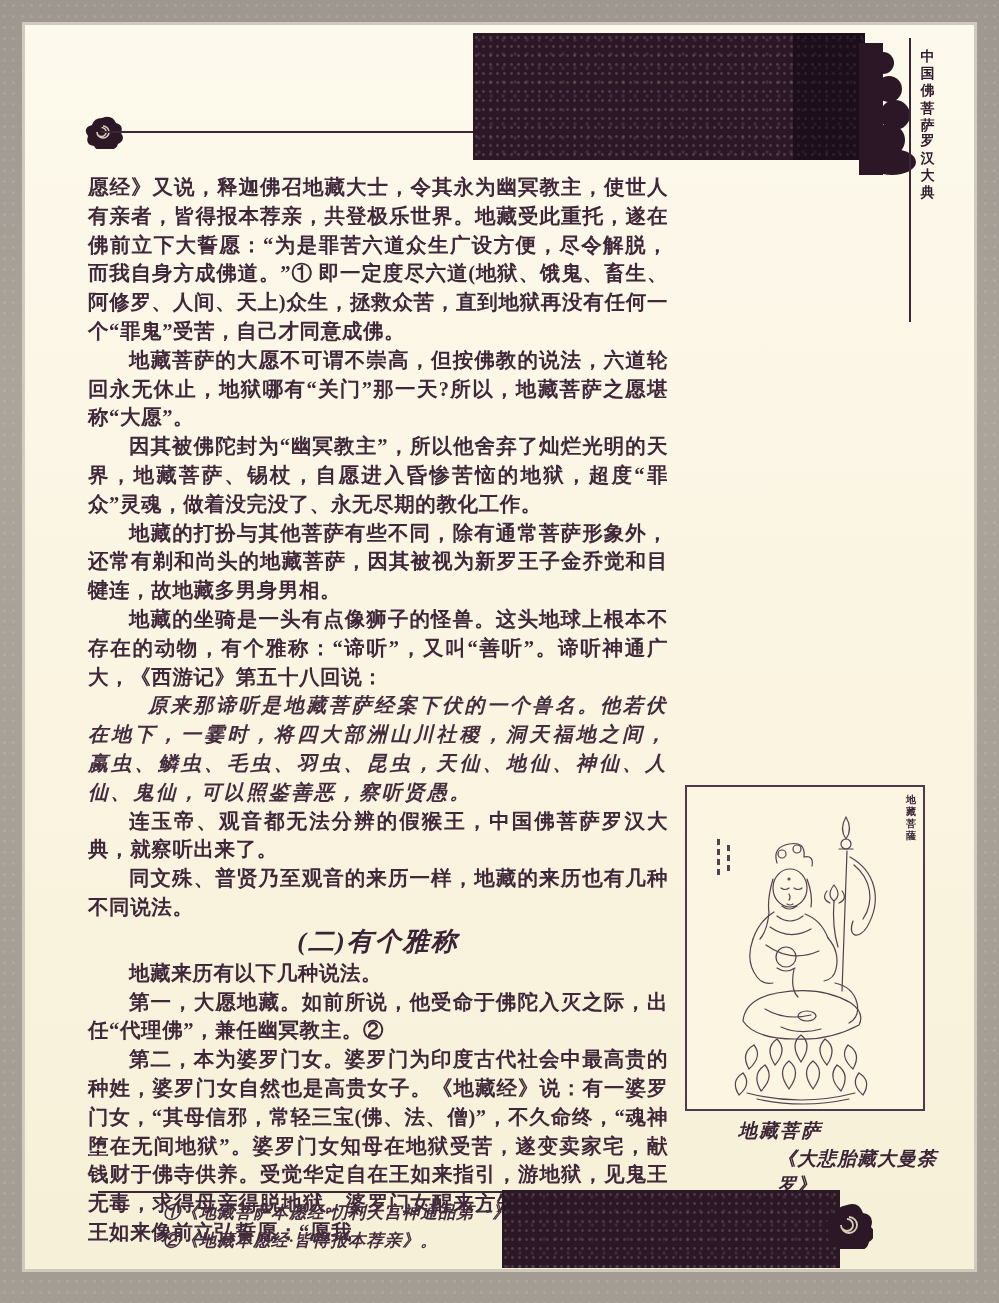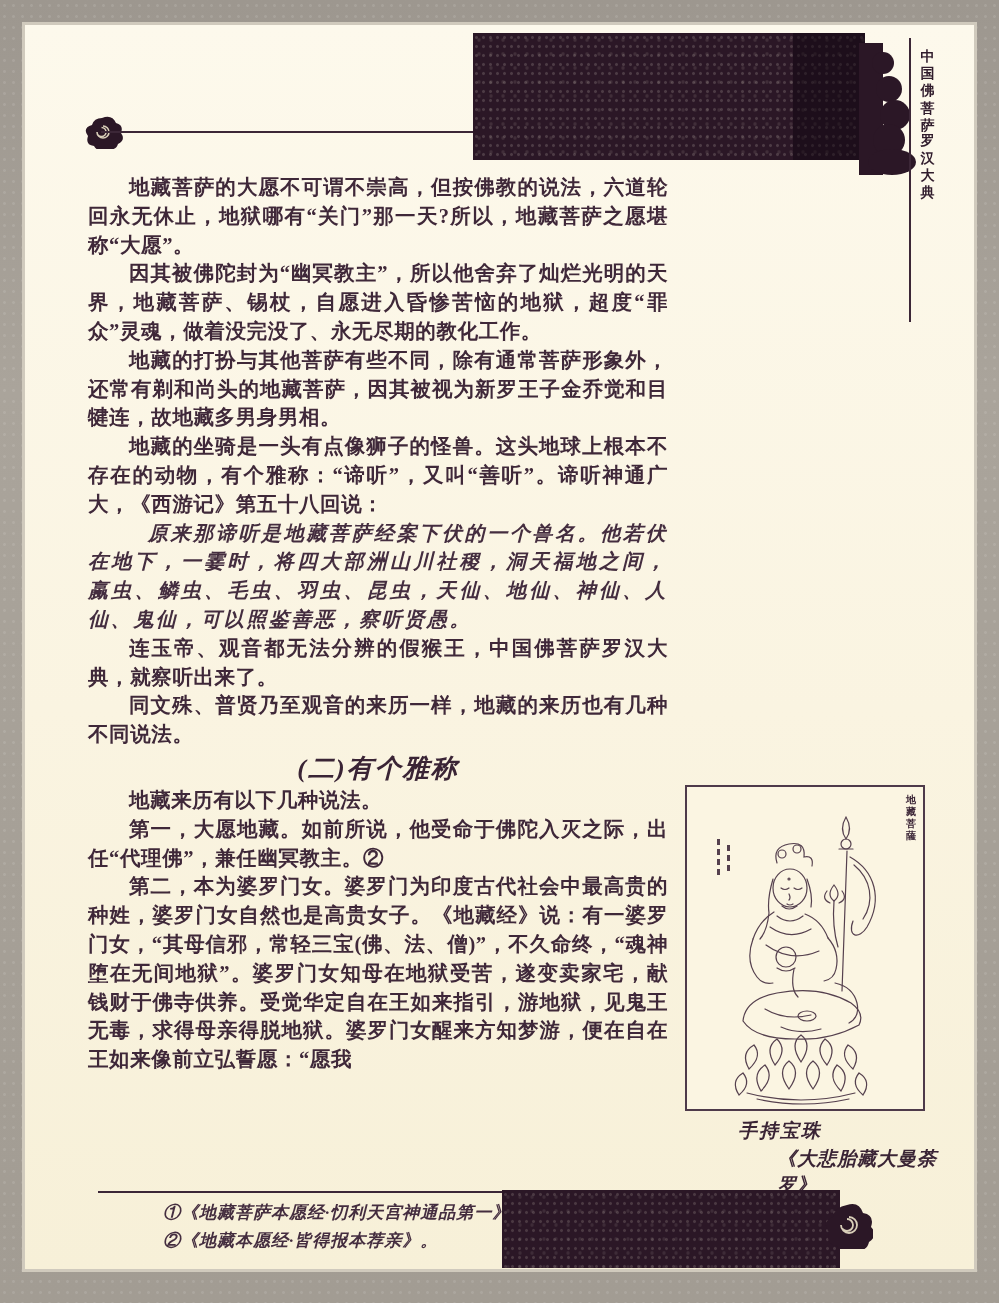--- a/index.html
+++ b/index.html
@@ -104,20 +104,21 @@
         <circle cx="36" cy="72" r="15"></circle>
         <circle cx="30" cy="97" r="16"></circle>
         <ellipse cx="33" cy="119" rx="24" ry="13"></ellipse>
       </g>
     </svg>
     <div class="side-title-wrap">
       <div class="side-title">中国佛菩萨罗汉大典</div>
     </div>
 
     <main class="text-col">
+      <p class="noind">愿经》又说，释迦佛召地藏大士，令其永为幽冥教主，使世人有亲者，皆得报本荐亲，共登极乐世界。地藏受此重托，遂在佛前立下大誓愿：“为是罪苦六道众生广设方便，尽令解脱，而我自身方成佛道。”① 即一定度尽六道(地狱、饿鬼、畜生、阿修罗、人间、天上)众生，拯救众苦，直到地狱再没有任何一个“罪鬼”受苦，自己才同意成佛。</p>
       <p class="ind">地藏菩萨的大愿不可谓不崇高，但按佛教的说法，六道轮回永无休止，地狱哪有“关门”那一天?所以，地藏菩萨之愿堪称“大愿”。</p>
       <p class="ind">因其被佛陀封为“幽冥教主”，所以他舍弃了灿烂光明的天界，地藏菩萨、锡杖，自愿进入昏惨苦恼的地狱，超度“罪众”灵魂，做着没完没了、永无尽期的教化工作。</p>
       <p class="ind">地藏的打扮与其他菩萨有些不同，除有通常菩萨形象外，还常有剃和尚头的地藏菩萨，因其被视为新罗王子金乔觉和目犍连，故地藏多男身男相。</p>
       <p class="ind">地藏的坐骑是一头有点像狮子的怪兽。这头地球上根本不存在的动物，有个雅称：“谛听”，又叫“善听”。谛听神通广大，《西游记》第五十八回说：</p>
       <p class="quote">原来那谛听是地藏菩萨经案下伏的一个兽名。他若伏在地下，一霎时，将四大部洲山川社稷，洞天福地之间，蠃虫、鳞虫、毛虫、羽虫、昆虫，天仙、地仙、神仙、人仙、鬼仙，可以照鉴善恶，察听贤愚。</p>
       <p class="ind">连玉帝、观音都无法分辨的假猴王，中国佛菩萨罗汉大典，就察听出来了。</p>
       <p class="ind">同文殊、普贤乃至观音的来历一样，地藏的来历也有几种不同说法。</p>
       <h2 class="sect-heading">(二)有个雅称</h2>
       <p class="ind">地藏来历有以下几种说法。</p>
       <p class="ind">第一，大愿地藏。如前所说，他受命于佛陀入灭之际，出任“代理佛”，兼任幽冥教主。②</p>
@@ -198,21 +199,21 @@
         </g>
 
         <g>
           <text class="fig-corner-text" x="219" y="16">地</text>
           <text class="fig-corner-text" x="219" y="28">藏</text>
           <text class="fig-corner-text" x="219" y="40">菩</text>
           <text class="fig-corner-text" x="219" y="52">薩</text>
         </g>
       </svg>
     </figure>
-    <div class="fig-cap1">手持宝珠</div>
+    <div class="fig-cap1">地藏菩萨</div>
     <div class="fig-cap2">《大悲胎藏大曼荼罗》</div>
 
     <div class="fn-rule"></div>
     <div class="fn fn1">①《地藏菩萨本愿经·忉利天宫神通品第一》。</div>
     <div class="fn fn2">②《地藏本愿经·皆得报本荐亲》。</div>
 
     <div class="ink-bottom"></div>
     <svg class="ornament-bottom" width="48" height="48" viewBox="0 0 48 48">
       <path d="M22,4 q12,-4 16,8 q12,2 8,14 q8,8 -2,15 q-2,10 -14,8 q-12,6 -18,-4 q-12,-2 -8,-14 q-8,-10 4,-15 q2,-10 14,-12 z" fill="#2b1726"></path>
       <path d="M24,24 m0,-8 a8,8 0 1,1 -8,8 a6,6 0 1,0 6,-6" fill="none" stroke="#d9cfb9" stroke-width="1.8"></path>

